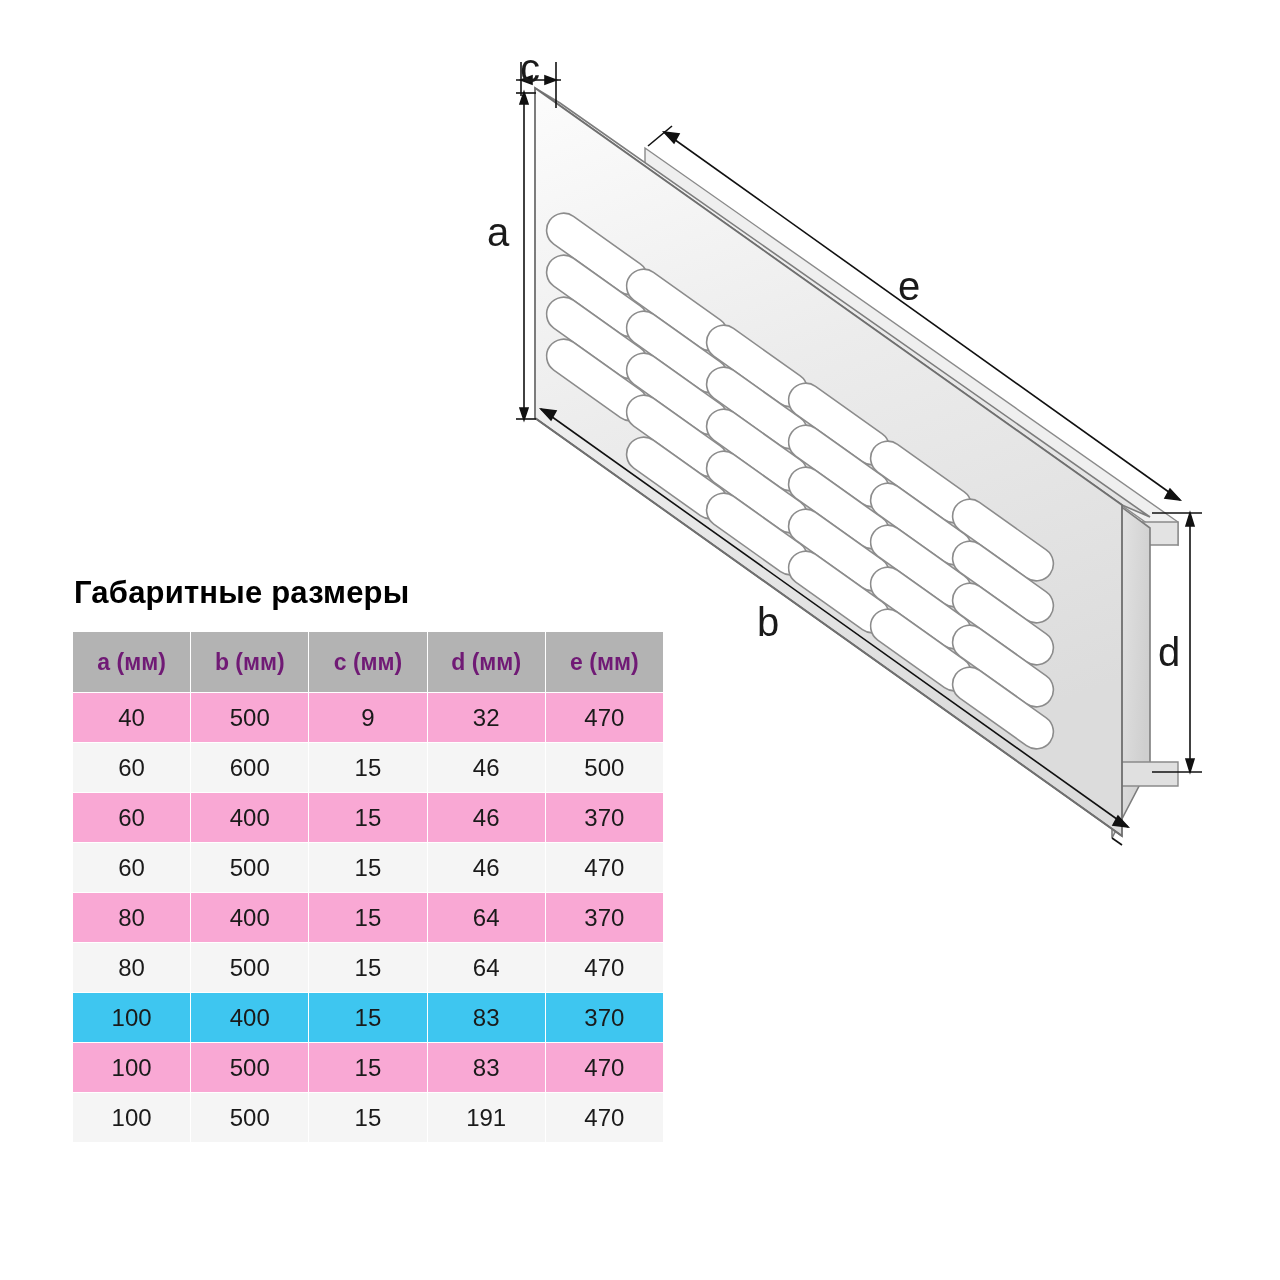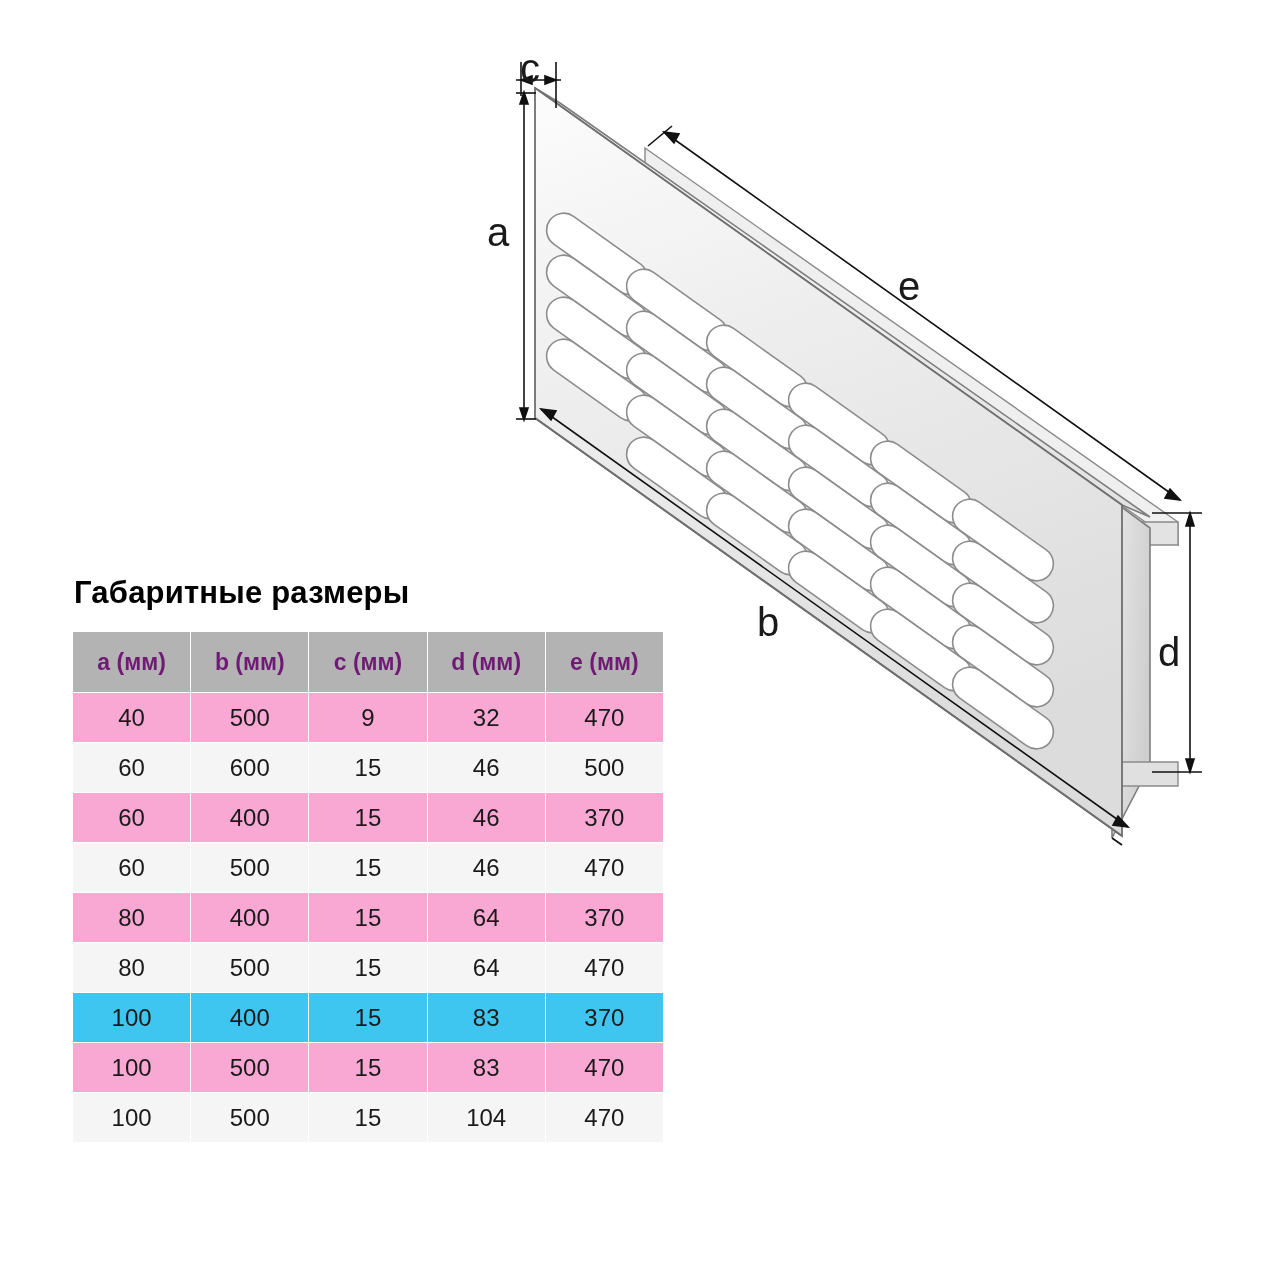--- a/index.html
+++ b/index.html
@@ -292,18 +292,18 @@
         <td>100</td>
         <td>500</td>
         <td>15</td>
         <td>83</td>
         <td>470</td>
       </tr>
       <tr class="row-even">
         <td>100</td>
         <td>500</td>
         <td>15</td>
-        <td>104</td>
+        <td>191</td>
         <td>470</td>
       </tr>
     </tbody>
   </table>
 </div>
 
 </body></html>

